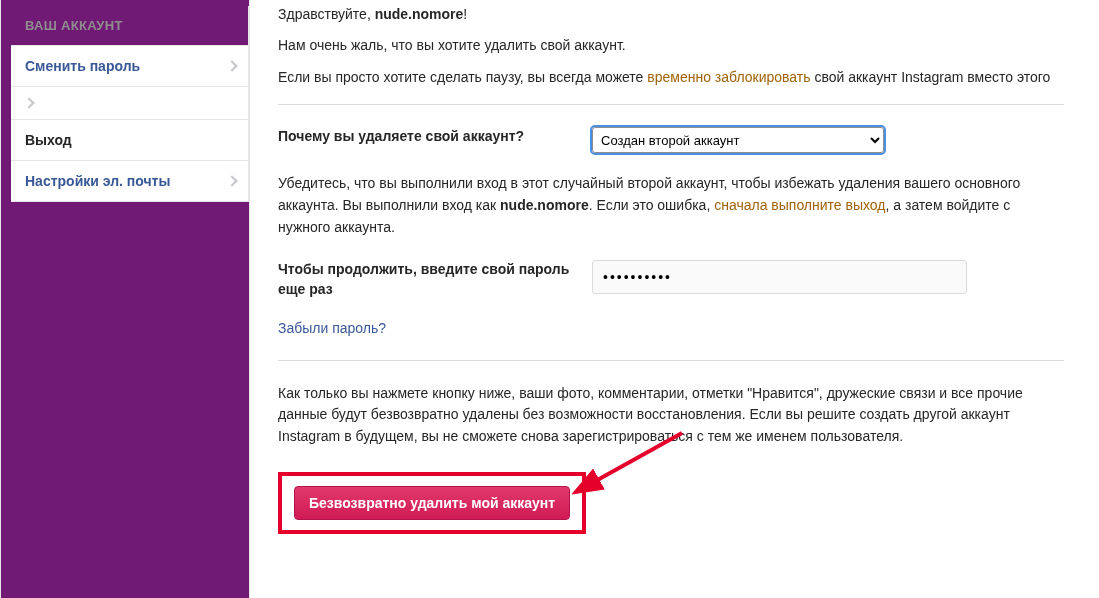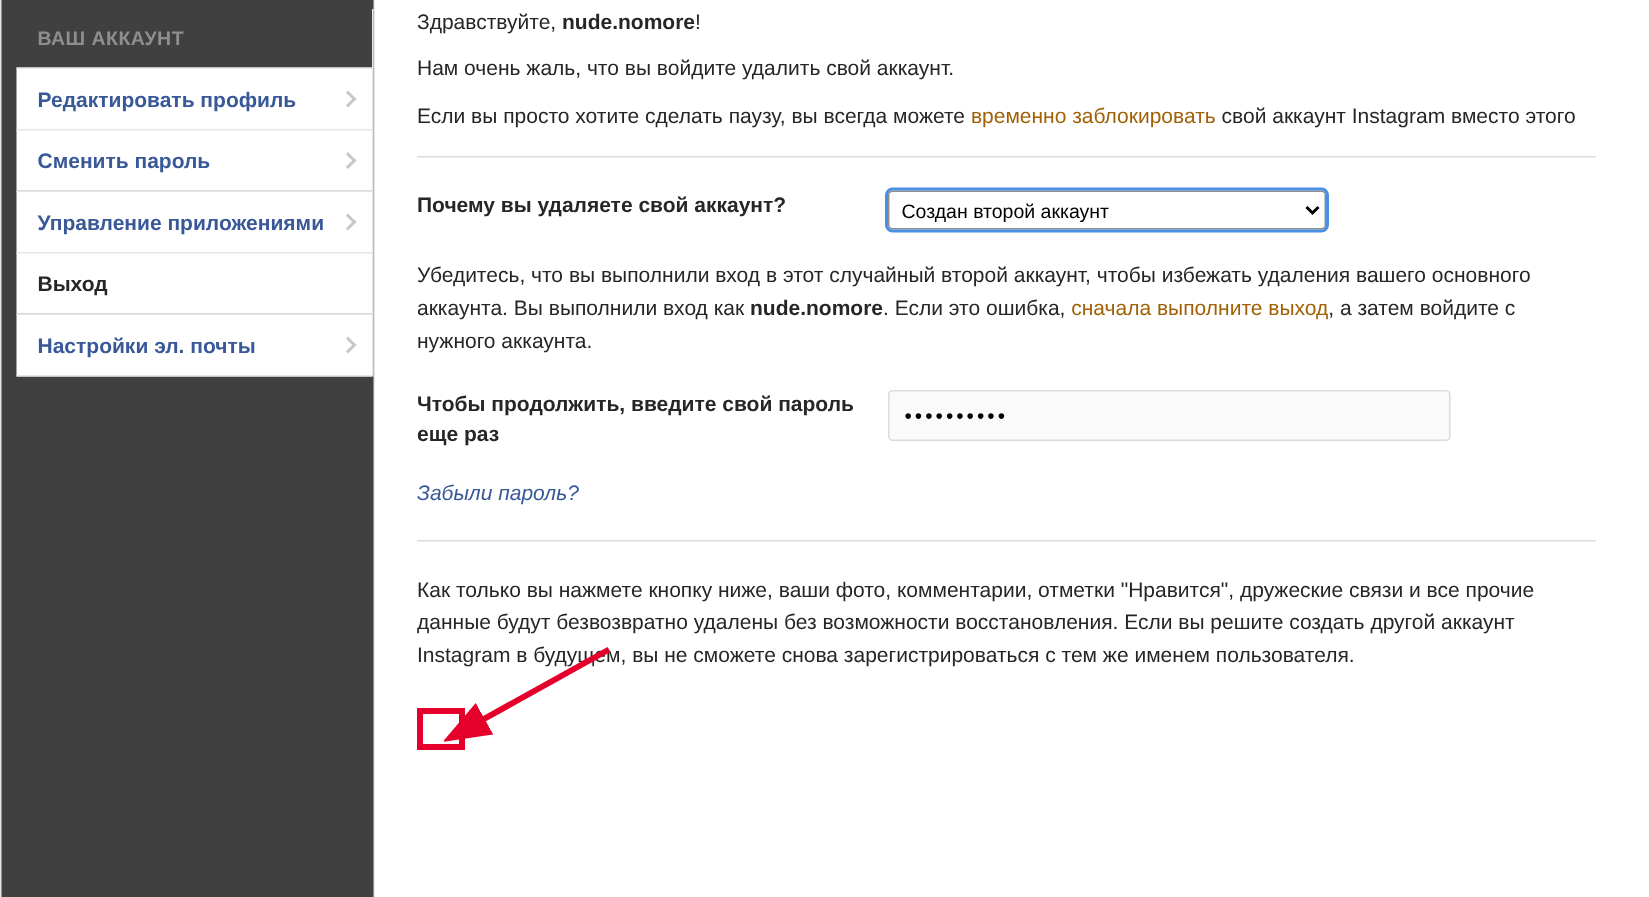--- a/index.html
+++ b/index.html
@@ -9,21 +9,21 @@
       color: #262626;
       background: #fff;
       display: flex;
       width: 1099px;
       height: 598px;
       overflow: hidden;
     }
     .sidebar {
       width: 250px;
       flex-shrink: 0;
-      background: #404040;
+      background: #701a75;
       border-left: 1px solid #e6e6e6;
       border-right: 1px solid #e6e6e6;
       padding-top: 6px;
       padding-left: 10px;
     }
     .sidebar-inner {
       border-right: 1px solid #e6e6e6;
     }
     .sidebar-header {
       font-size: 13px;
@@ -124,21 +124,20 @@
       border: 1px solid #dbdbdb;
       border-radius: 3px;
       padding: 0 10px;
       font-size: 14px;
       letter-spacing: 2px;
       background: #fafafa;
     }
     .forgot {
       margin-top: 4px;
       margin-bottom: 24px;
-      font-style: italic;
     }
     .forgot a {
       color: #385898;
       text-decoration: none;
       font-size: 14px;
       cursor: pointer;
     }
     .consequence {
       line-height: 1.55;
       margin-bottom: 24px;
@@ -166,46 +165,41 @@
       pointer-events: none;
     }
   </style>
 </head>
 <body>
 
 <aside class="sidebar">
   <div class="sidebar-inner">
     <div class="sidebar-header">ВАШ АККАУНТ</div>
     <div class="sidebar-item">
-      <span class="sidebar-item-label">Редактировать профиль</span>
-      <span class="chevron"></span>
-    </div>
-    <div class="sidebar-item">
       <span class="sidebar-item-label">Сменить пароль</span>
       <span class="chevron"></span>
     </div>
     <div class="sidebar-item">
-      <span class="sidebar-item-label">Управление приложениями</span>
       <span class="chevron"></span>
     </div>
     <div class="sidebar-item sidebar-item-logout">
       <span class="sidebar-item-label">Выход</span>
     </div>
     <div class="sidebar-item">
       <span class="sidebar-item-label">Настройки эл. почты</span>
       <span class="chevron"></span>
     </div>
   </div>
 </aside>
 
 <main class="main">
   <p class="greeting">
     <span>Здравствуйте, </span><b>nude.nomore</b><span>!</span>
   </p>
-  <p class="sorry">Нам очень жаль, что вы войдите удалить свой аккаунт.</p>
+  <p class="sorry">Нам очень жаль, что вы хотите удалить свой аккаунт.</p>
   <p class="pause">
     <span>Если вы просто хотите сделать паузу, вы всегда можете </span><a class="link">временно заблокировать</a><span> свой аккаунт Instagram вместо этого</span>
   </p>
   <hr class="divider">
   <div class="row">
     <div class="row-label">Почему вы удаляете свой аккаунт?</div>
     <div class="row-control">
       <select class="reason">
         <option>Создан второй аккаунт</option>
       </select>
@@ -219,20 +213,21 @@
     <div class="row-control">
       <input type="password" class="password" value="••••••••••" style="">
     </div>
   </div>
   <p class="forgot">
     <a>Забыли пароль?</a>
   </p>
   <hr class="divider">
   <p class="consequence">Как только вы нажмете кнопку ниже, ваши фото, комментарии, отметки "Нравится", дружеские связи и все прочие данные будут безвозвратно удалены без возможности восстановления. Если вы решите создать другой аккаунт Instagram в будущем, вы не сможете снова зарегистрироваться с тем же именем пользователя.</p>
   <div class="delete-wrap">
+    <button class="delete">Безвозвратно удалить мой аккаунт</button>
     <svg class="arrow" width="120" height="70">
       <defs>
         <marker id="ah" markerWidth="10" markerHeight="10" refX="2" refY="3" orient="auto">
           <path d="M0,0 L0,6 L8,3 z" fill="#e4002b"></path>
         </marker>
       </defs>
       <line x1="110" y1="5" x2="20" y2="55" stroke="#e4002b" stroke-width="4" marker-end="url(#ah)"></line>
     </svg>
   </div>
 </main>

